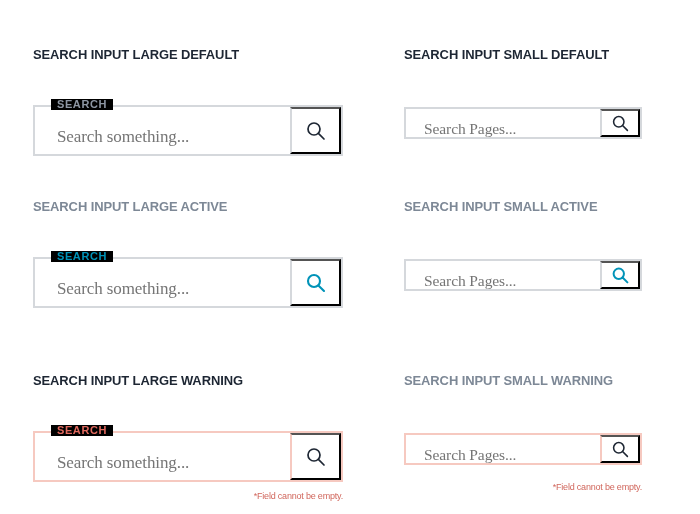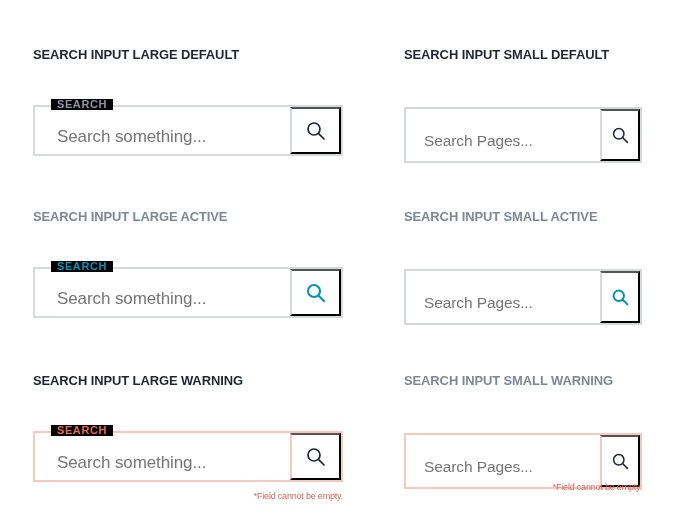--- a/index.html
+++ b/index.html
@@ -22,21 +22,21 @@
   }
 
   
   .cell {
     position: absolute;
   }
   .col-left  { left: 33px; width: 312px; }
   .col-right { left: 404px; width: 240px; }
 
   .row-1 { top: 48px; }
-  .row-2 { top: 210px; }
+  .row-2 { top: 200px; }
   .row-3 { top: 374px; }
 
   
   .heading {
     font-size: 13.5px;
     font-weight: bold;
     letter-spacing: -0.1px;
     color: #1d2633;
     text-transform: uppercase;
     white-space: nowrap;
@@ -59,21 +59,21 @@
   
   .field {
     position: relative;
     box-sizing: border-box;
     display: flex;
     align-items: stretch;
     border: 2px solid #d5d8dc;
     background: #ffffff;
   }
   .size-large .field { height: 51px; }
-  .size-small .field { height: 56px; }
+  .size-small .field { height: 32px; }
 
   .field.state-warning { border-color: #f6c9c0; }
 
   
   .notch {
     position: absolute;
     top: -8px;
     left: 16px;
     padding: 0 6px;
     background: #000000;
@@ -104,21 +104,21 @@
     color: #0c4a6e;
     white-space: nowrap;
     overflow: hidden;
     text-overflow: clip;
     letter-spacing: -0.1px;
     background: none;
     border: none;
     outline: none;
     padding: 0;
     width: 100%;
-    font-family: Liberation Sans, sans-serif;
+    font-family: Liberation Serif, serif;
     margin-top: 12px;
   }
   .size-small .placeholder { font-size: 15.5px; }
 
   
   .icon-btn {
     flex: 0 0 auto;
     display: flex;
     align-items: center;
     justify-content: center;

